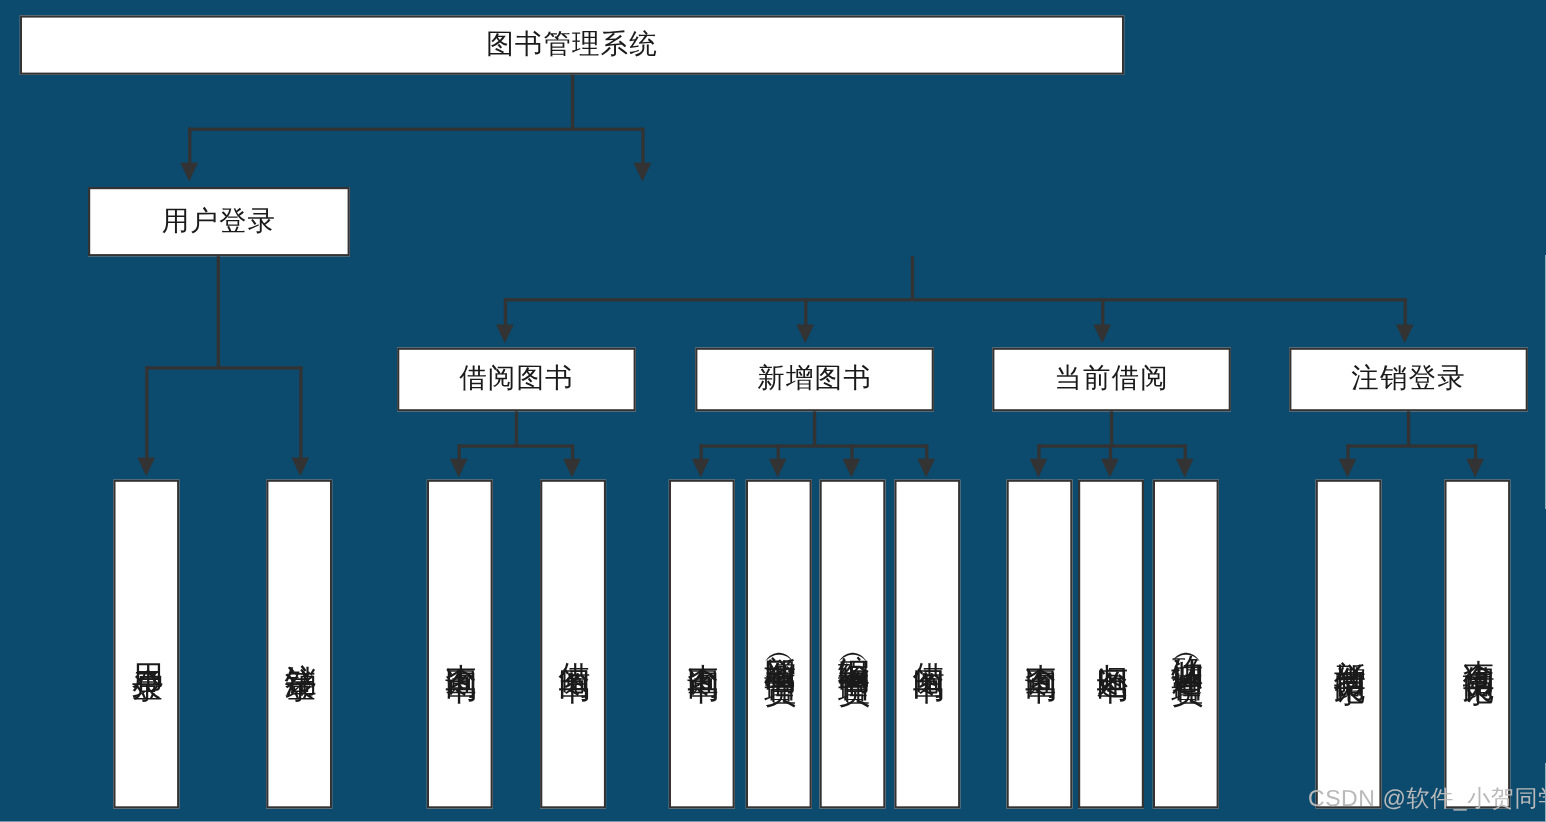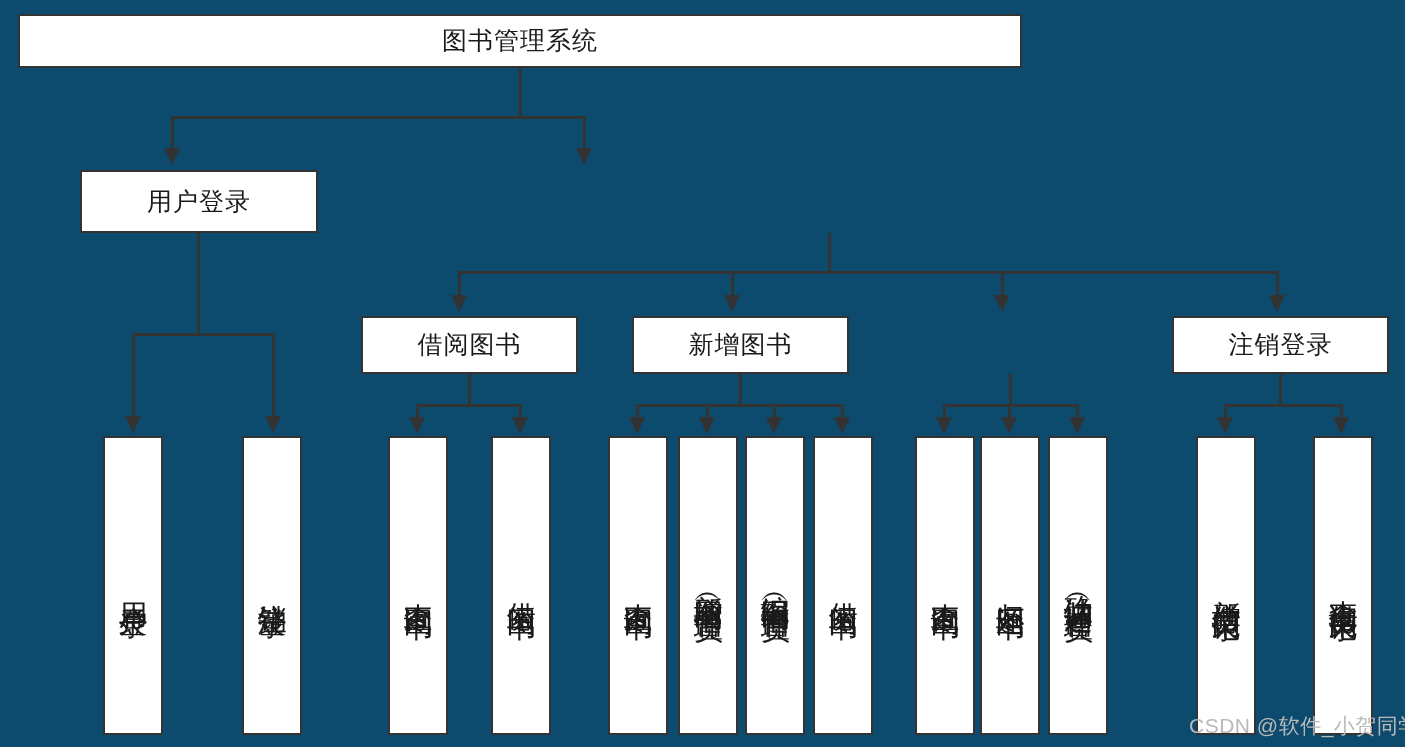--- a/index.html
+++ b/index.html
@@ -117,20 +117,23 @@
   <div class="arrow" style="left:994px; top:295px;"></div>
   <div class="seg vline" style="left:1276px; top:271px; width:2.5px; height:26px;"></div>
   <div class="arrow" style="left:1269px; top:295px;"></div>
 
   <div class="node horiz" style="left:361px; top:316px; width:217px; height:58px;">
     <span class="label">借阅图书</span>
   </div>
   <div class="node horiz" style="left:632px; top:316px; width:217px; height:58px;">
     <span class="label">新增图书</span>
   </div>
+  <div class="node horiz" style="left:902px; top:316px; width:217px; height:58px;">
+    <span class="label">当前借阅</span>
+  </div>
   <div class="node horiz" style="left:1172px; top:316px; width:217px; height:58px;">
     <span class="label">注销登录</span>
   </div>
 
   <div class="seg vline" style="left:468px; top:374px; width:2.5px; height:32px;"></div>
   <div class="seg hline" style="left:416px; top:404px; width:105px; height:2.5px;"></div>
   <div class="seg vline" style="left:416px; top:404px; width:2.5px; height:15px;"></div>
   <div class="arrow" style="left:409px; top:417px;"></div>
   <div class="seg vline" style="left:519px; top:404px; width:2.5px; height:15px;"></div>
   <div class="arrow" style="left:512px; top:417px;"></div>

